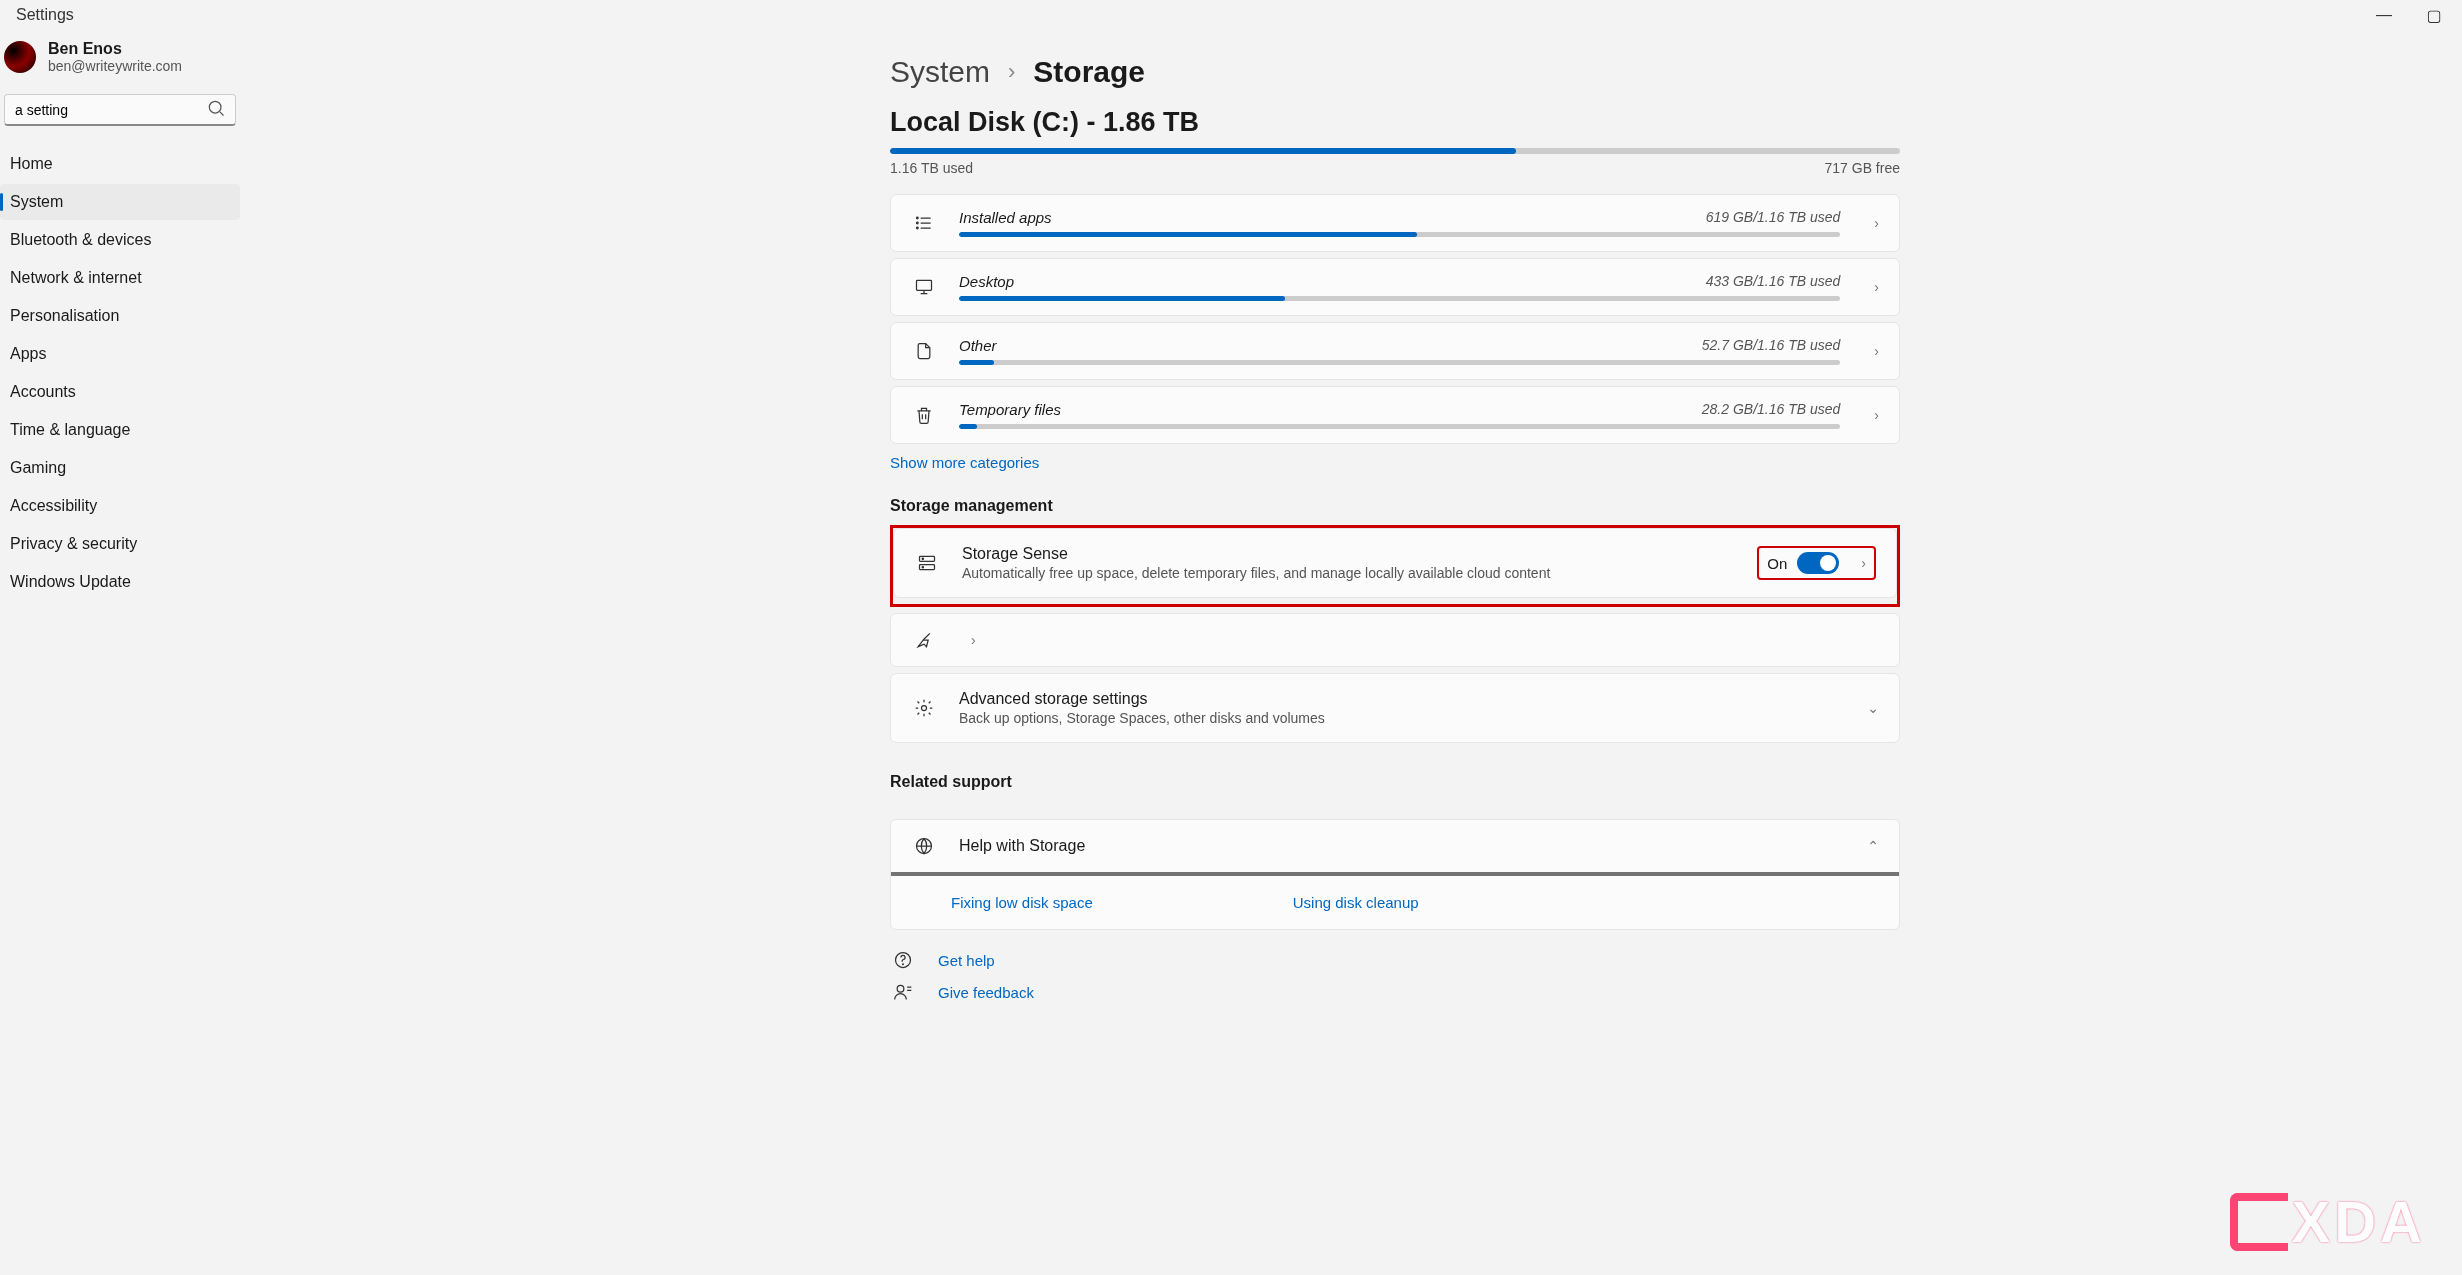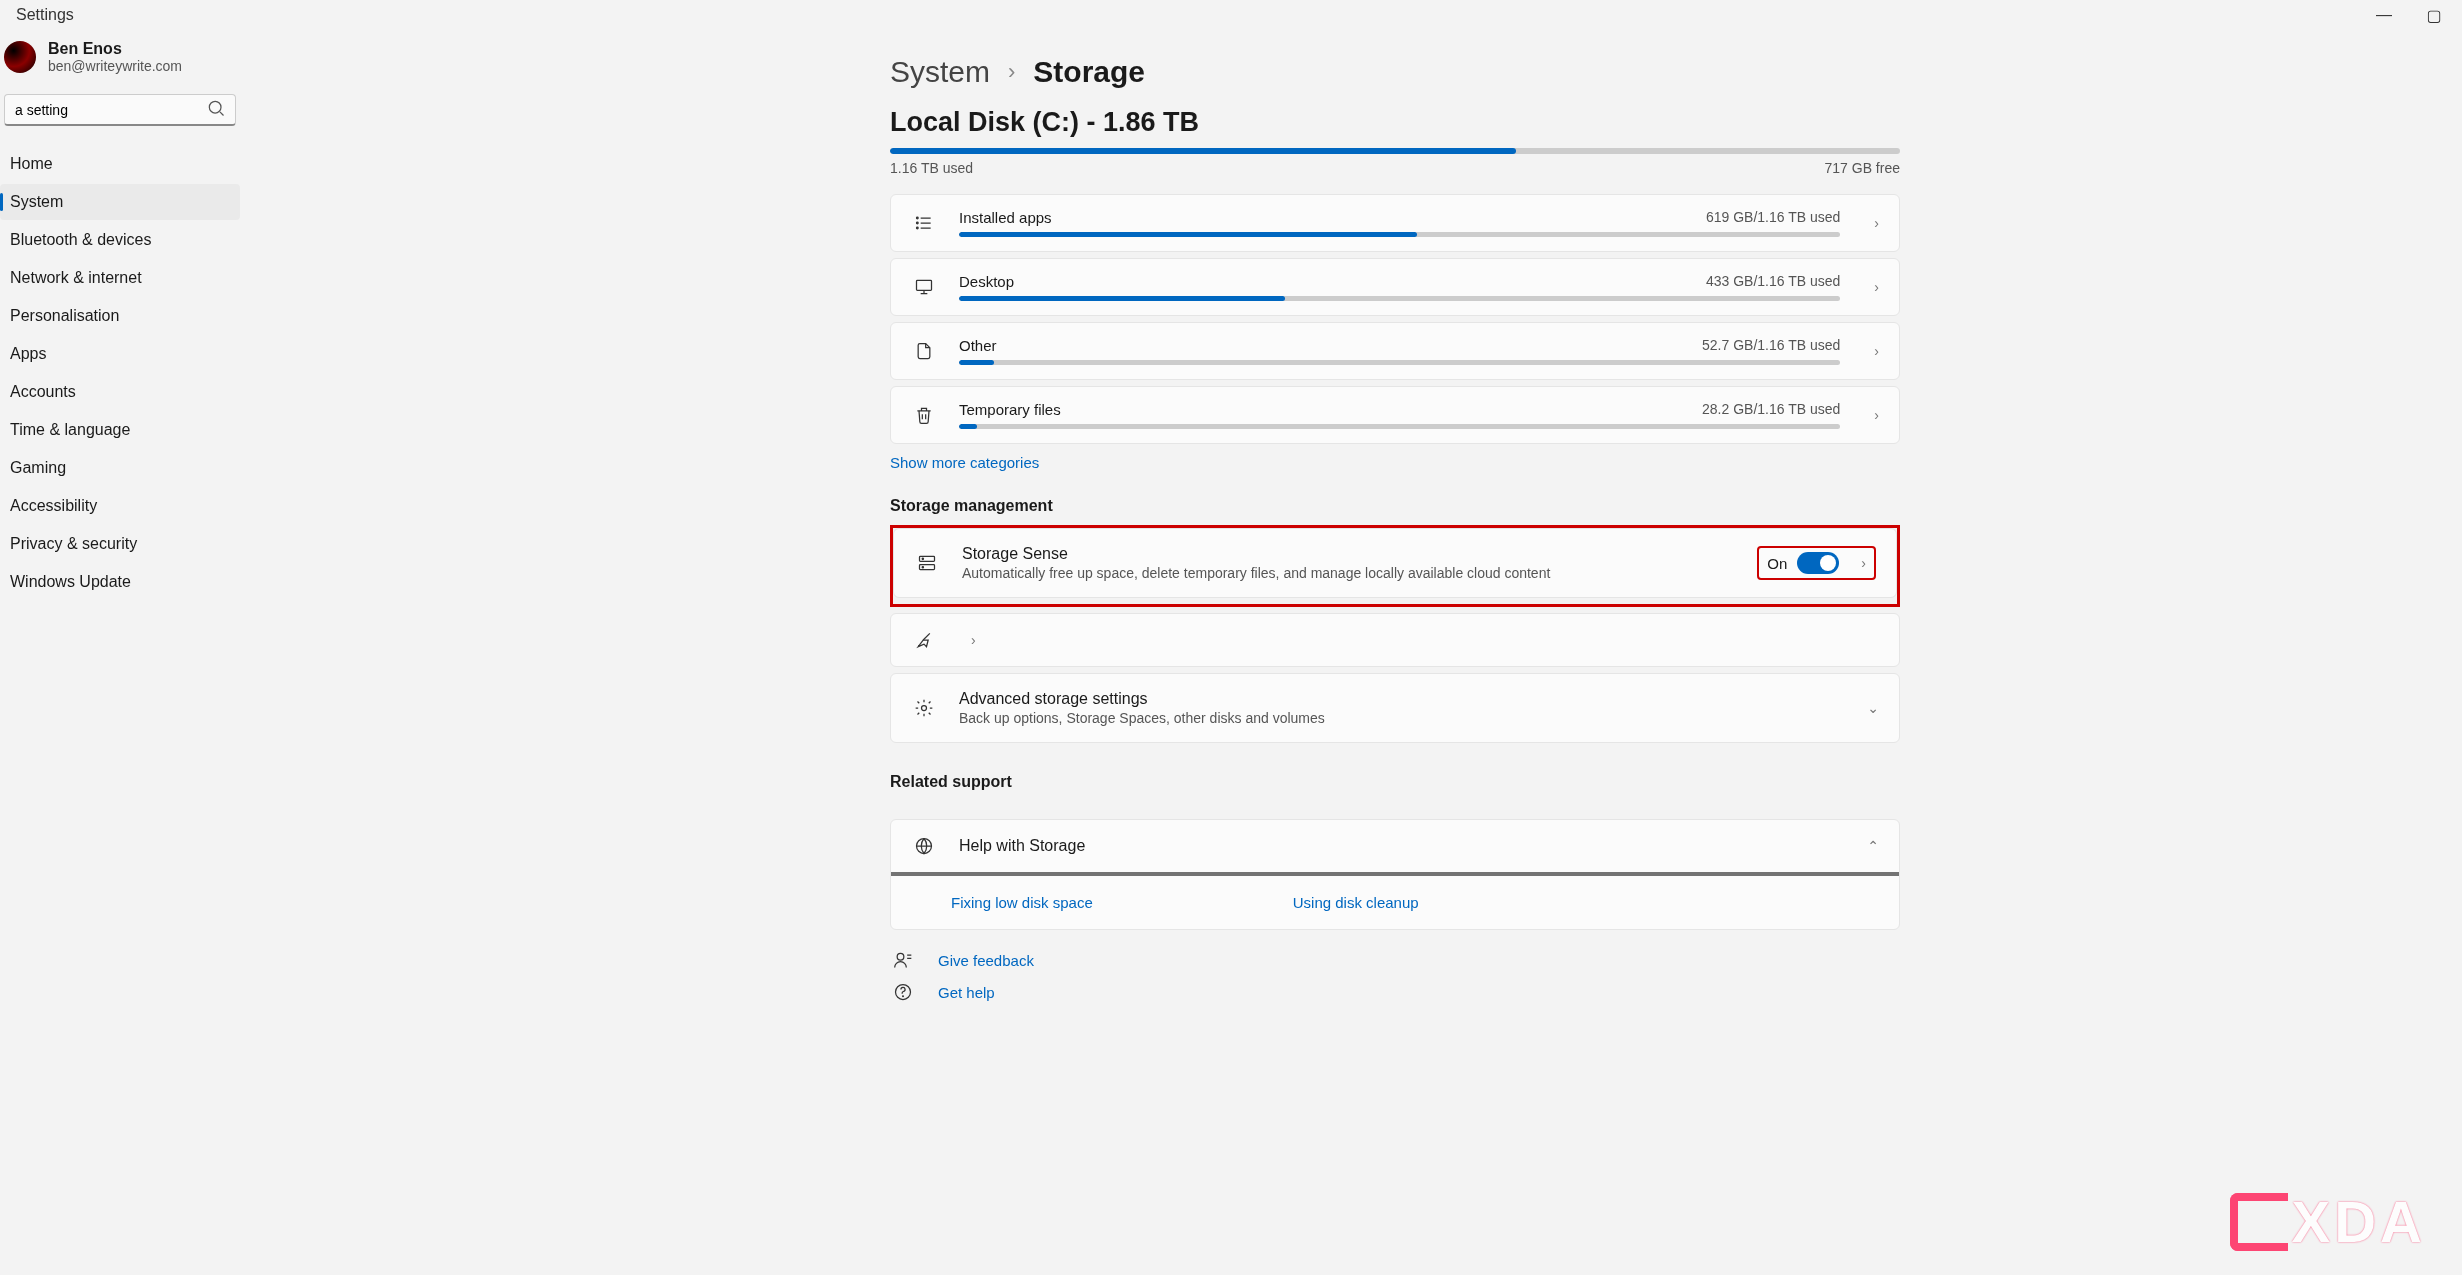--- a/index.html
+++ b/index.html
@@ -41,21 +41,21 @@
 .disk-title { font-size: 27px; font-weight: 600; margin-bottom: 10px; }
 .disk-bar { height: 6px; background: #ccc; border-radius: 3px; overflow: hidden; margin-bottom: 6px; }
 .disk-bar .fill { height: 100%; background: #0067c0; border-radius: 3px; }
 .disk-labels { display: flex; justify-content: space-between; font-size: 14px; color: #555; margin-bottom: 18px; }
 
 
 .card { background: #fbfbfb; border: 1px solid #e5e5e5; border-radius: 6px; margin-bottom: 6px; }
 .category { display: flex; align-items: center; padding: 14px 20px; gap: 22px; cursor: pointer; }
 .cat-icon { width: 26px; color: #333; flex-shrink: 0; display: flex; align-items: center; justify-content: center; }
 .cat-body { flex: 1; }
-.cat-head { display: flex; justify-content: space-between; font-size: 15px; margin-bottom: 6px; }
+.cat-head { display: flex; justify-content: space-between; font-size: 15px; margin-bottom: 6px; font-style: italic; }
 .cat-used { color: #555; font-size: 14px; }
 .cat-bar { height: 5px; background: #ccc; border-radius: 3px; overflow: hidden; }
 .cat-bar .fill { height: 100%; background: #0067c0; border-radius: 3px; }
 .chevron { color: #777; font-size: 14px; padding-left: 12px; }
 
 .link { color: #0067c0; font-size: 15px; cursor: pointer; }
 .show-more { margin: 10px 0 26px; }
 
 .section-title { font-weight: 600; font-size: 16px; margin-bottom: 10px; }
 
@@ -303,39 +303,39 @@
         </div>
         <div class="help-row">
           <span class="link">Fixing low disk space</span>
           <span class="link">Using disk cleanup</span>
         </div>
       </div>
 
       <div class="footer-link">
         <span class="cat-icon">
           <svg viewBox="0 0 24 24">
+              <circle cx="12" cy="12" r="9"></circle>
+              <path d="M9.5 9a2.5 2.5 0 1 1 3 2.4c-.8.3-1.5 1-1.5 1.9V14"></path>
+              <circle cx="12" cy="17" r="0.5" fill="currentColor"></circle>
+            </svg>
+        </span>
+        <span class="link">Get help</span>
+      </div>
+
+      <div class="footer-link">
+        <span class="cat-icon">
+          <svg viewBox="0 0 24 24">
               <circle cx="9" cy="8" r="4"></circle>
               <path d="M2 21a7 7 0 0 1 14 0"></path>
               <path d="M17 6h5m-5 4h5"></path>
             </svg>
         </span>
         <span class="link">Give feedback</span>
       </div>
 
-      <div class="footer-link">
-        <span class="cat-icon">
-          <svg viewBox="0 0 24 24">
-              <circle cx="12" cy="12" r="9"></circle>
-              <path d="M9.5 9a2.5 2.5 0 1 1 3 2.4c-.8.3-1.5 1-1.5 1.9V14"></path>
-              <circle cx="12" cy="17" r="0.5" fill="currentColor"></circle>
-            </svg>
-        </span>
-        <span class="link">Get help</span>
-      </div>
-
     </div>
   </main>
 </div>
 
 <div class="watermark">
   <span class="wm-icon"></span>
   <span>XDA</span>
 </div>
 
 </body></html>

